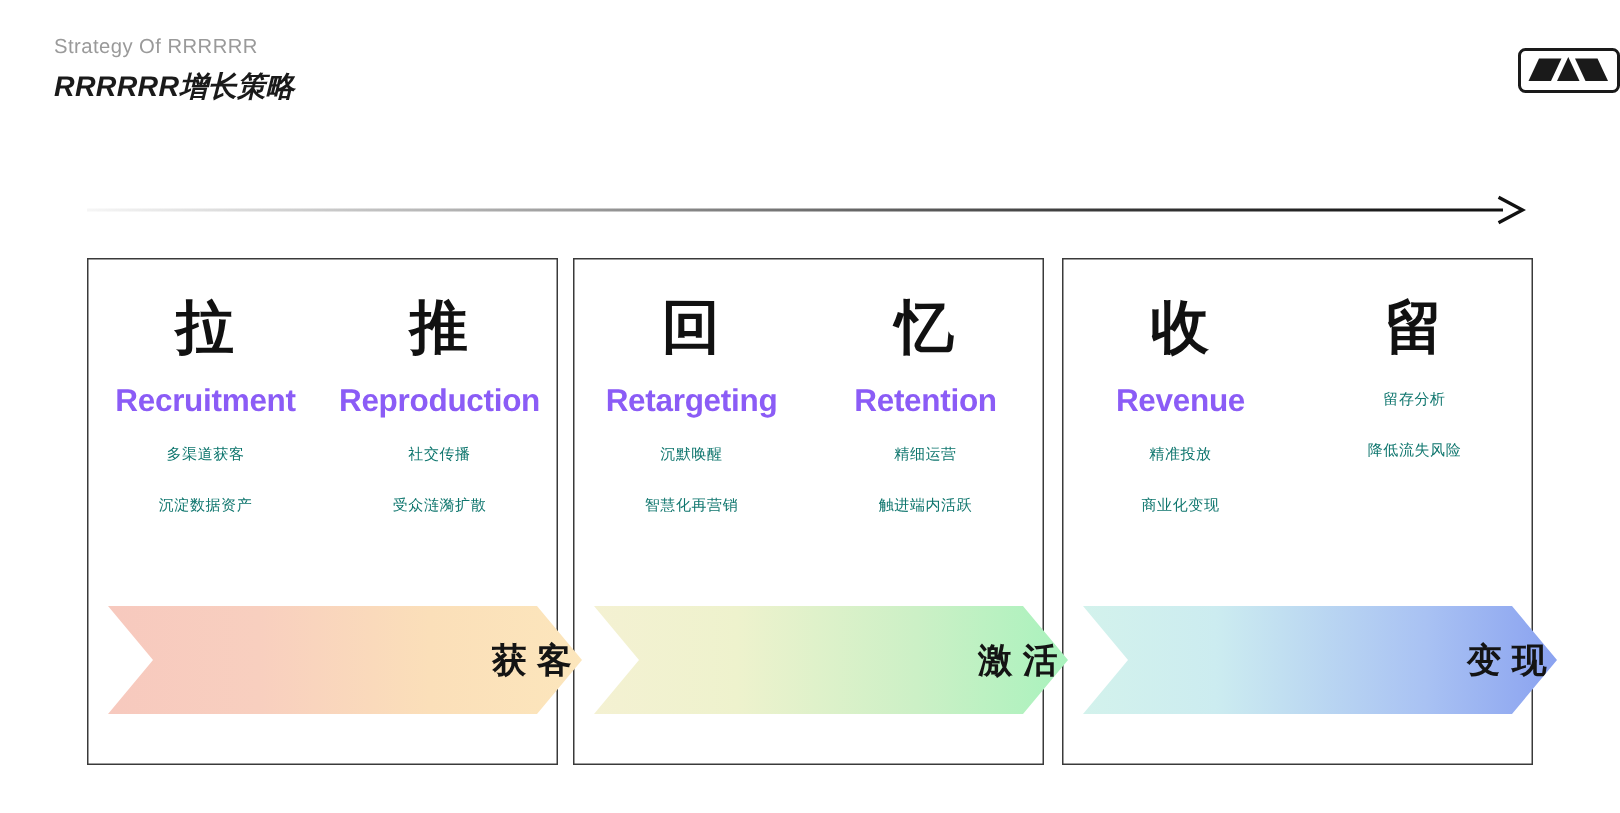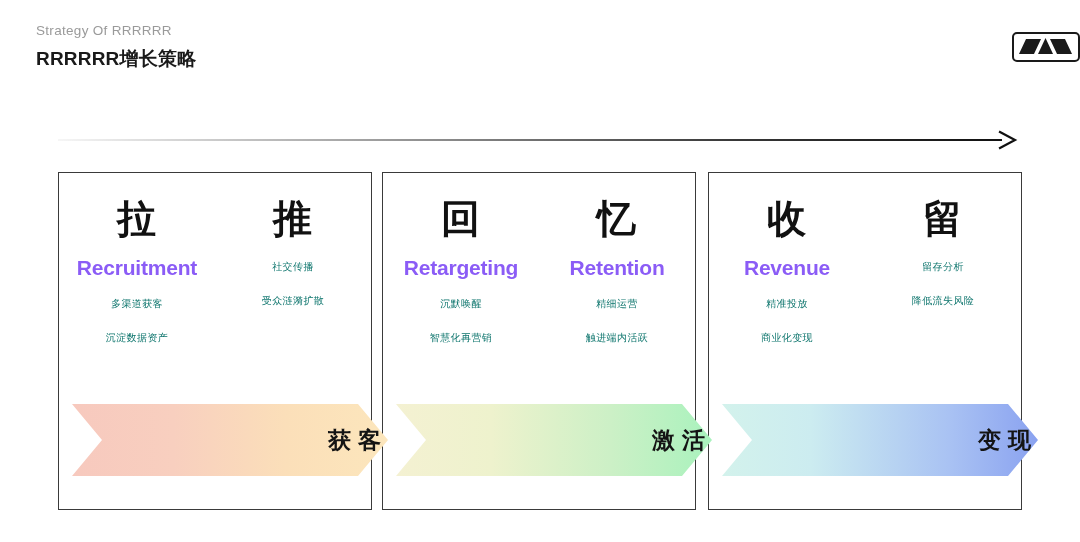--- a/index.html
+++ b/index.html
@@ -36,20 +36,21 @@
     line-height: 18px;
   }
 
   .header-title {
     margin-top: 7px;
     font-size: 19px;
     font-weight: 700;
     color: #1a1a1a;
     letter-spacing: 0.2px;
     line-height: 24px;
+    font-style: italic;
   }
 
   .logo-box {
     position: absolute;
     top: 32px;
     right: 0;
     width: 68px;
     height: 30px;
     border: 2.5px solid #1a1a1a;
     border-radius: 5px;
@@ -204,20 +205,21 @@
     <div class="card c0">
       <div class="cols">
         <div class="col">
           <div class="glyph">拉</div>
           <div class="eng">Recruitment</div>
           <div class="sub">多渠道获客</div>
           <div class="sub">沉淀数据资产</div>
         </div>
         <div class="col">
           <div class="glyph">推</div>
+          <div class="eng">Reproduction</div>
           <div class="sub">社交传播</div>
           <div class="sub">受众涟漪扩散</div>
         </div>
       </div>
     </div>
 
     <div class="card c1">
       <div class="cols">
         <div class="col">
           <div class="glyph">回</div>

